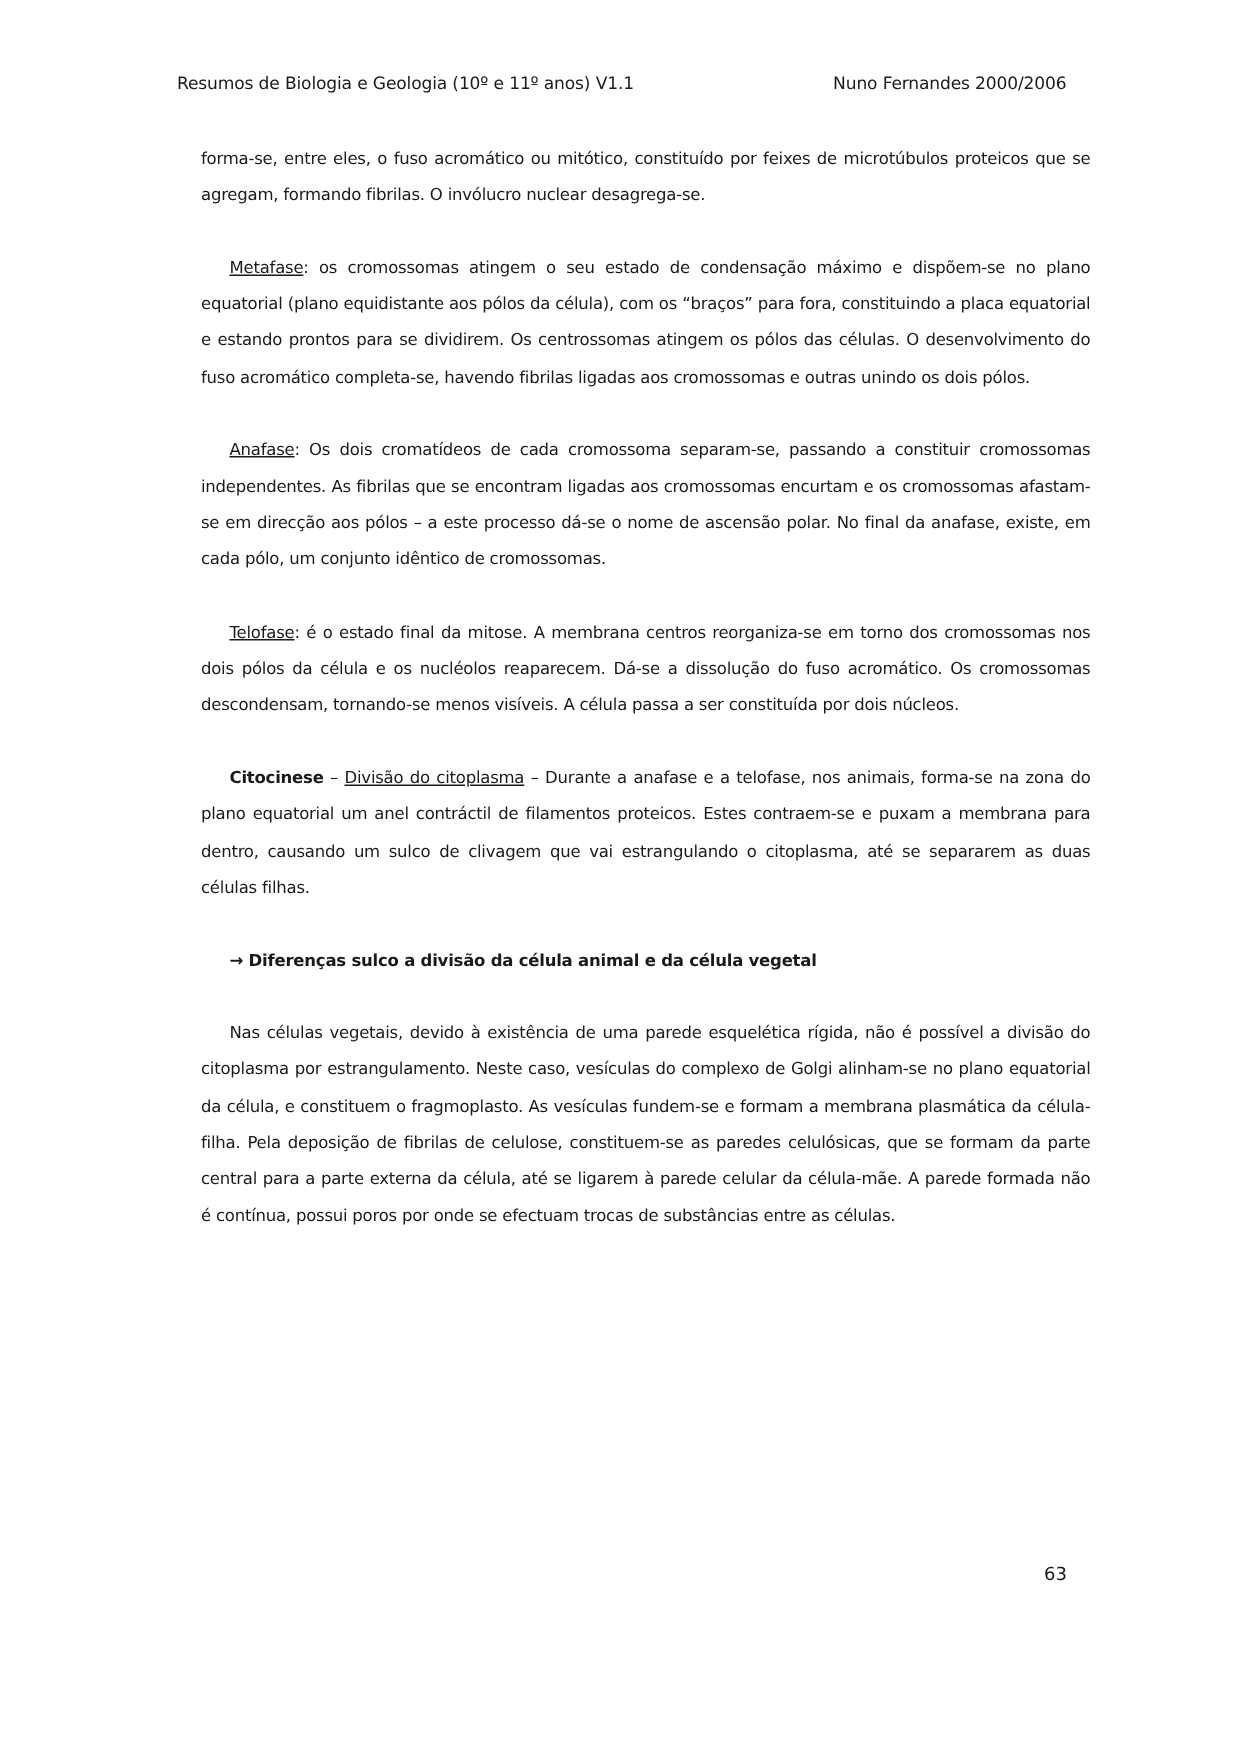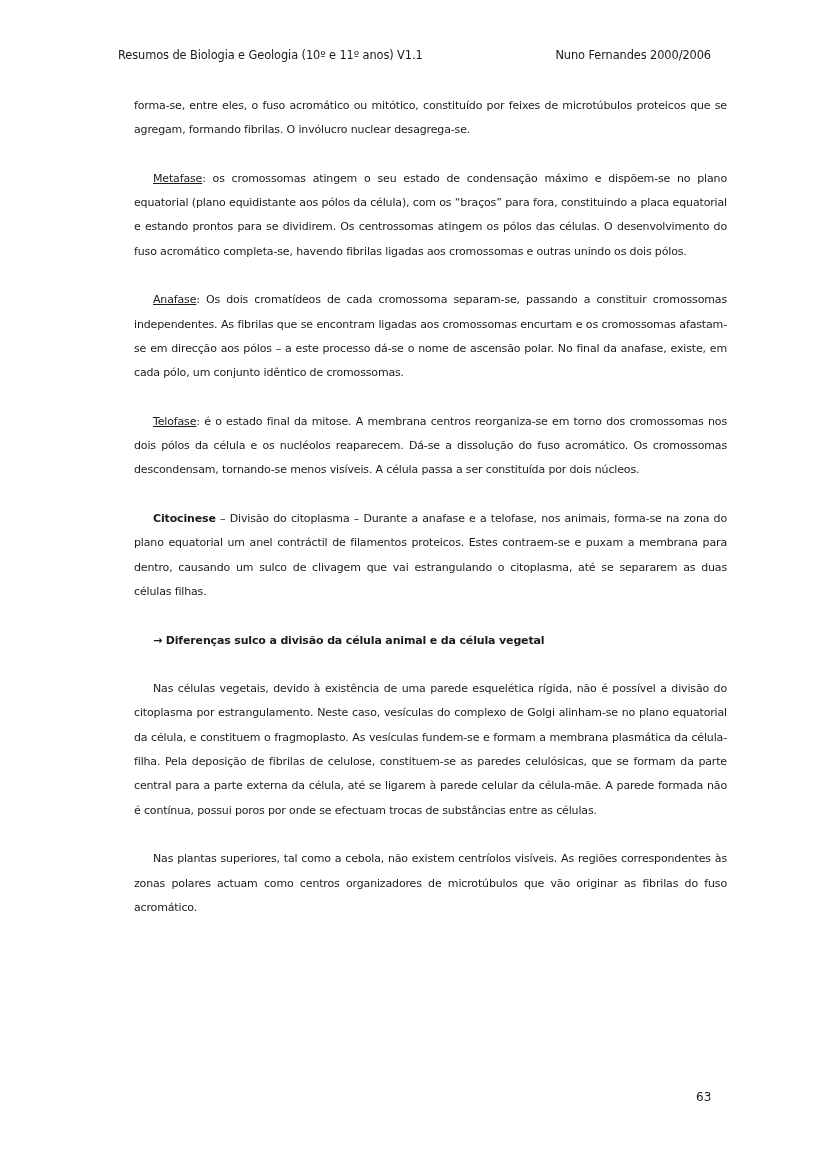--- a/index.html
+++ b/index.html
@@ -6,24 +6,24 @@
   body { width: 828px; height: 1171px; position: relative; overflow: hidden;
          font-family: "DejaVu Sans", "Liberation Sans", sans-serif; color: #1a1a1a; }
   .header { position: absolute; top: 48px; left: 118px; width: 593px; height: 20px;
             font-size: 11.4px; display: flex; justify-content: space-between; letter-spacing: -0.1px; }
   .content { position: absolute; top: 94px; left: 134px; width: 593px;
              font-size: 11px; line-height: 24.3px; letter-spacing: -0.15px; }
   .p { text-align: justify; margin: 0; }
   .indent { text-indent: 19px; }
   .gap { margin-top: 24.3px; }
   .u-it { text-decoration: underline; }
-  .u { }
+  .u { text-decoration: underline; }
   .b { font-weight: bold; }
   .heading { font-weight: bold; margin: 24.3px 0 0 19px; }
-  .page-number { position: absolute; top: 1090px; left: 696px; font-size: 12px; }
+  .page-number { position: absolute; top: 1042px; left: 696px; font-size: 12px; }
 </style>
 </head>
 <body>
 
 <div class="header">
   <span>Resumos de Biologia e Geologia (10º e 11º anos) V1.1</span>
   <span>Nuno Fernandes 2000/2006</span>
 </div>
 
 <div class="content">
@@ -34,16 +34,15 @@
   <p class="p indent gap"><span class="u-it">Anafase</span><span>: Os dois cromatídeos de cada cromossoma separam-se, passando a constituir cromossomas independentes. As fibrilas que se encontram ligadas aos cromossomas encurtam e os cromossomas afastam-se em direcção aos pólos – a este processo dá-se o nome de ascensão polar. No final da anafase, existe, em cada pólo, um conjunto idêntico de cromossomas.</span></p>
 
   <p class="p indent gap"><span class="u-it">Telofase</span><span>: é o estado final da mitose. A membrana centros reorganiza-se em torno dos cromossomas nos dois pólos da célula e os nucléolos reaparecem. Dá-se a dissolução do fuso acromático. Os cromossomas descondensam, tornando-se menos visíveis. A célula passa a ser constituída por dois núcleos.</span></p>
 
   <p class="p indent gap"><span class="b">Citocinese</span><span> – </span><span class="u">Divisão do citoplasma</span><span> – Durante a anafase e a telofase, nos animais, forma-se na zona do plano equatorial um anel contráctil de filamentos proteicos. Estes contraem-se e puxam a membrana para dentro, causando um sulco de clivagem que vai estrangulando o citoplasma, até se separarem as duas células filhas.</span></p>
 
   <p class="p heading">→ Diferenças sulco a divisão da célula animal e da célula vegetal</p>
 
   <p class="p indent gap">Nas células vegetais, devido à existência de uma parede esquelética rígida, não é possível a divisão do citoplasma por estrangulamento. Neste caso, vesículas do complexo de Golgi alinham-se no plano equatorial da célula, e constituem o fragmoplasto. As vesículas fundem-se e formam a membrana plasmática da célula-filha. Pela deposição de fibrilas de celulose, constituem-se as paredes celulósicas, que se formam da parte central para a parte externa da célula, até se ligarem à parede celular da célula-mãe. A parede formada não é contínua, possui poros por onde se efectuam trocas de substâncias entre as células.</p>
 
-  <p class="p indent gap">Nas plantas superiores, tal como a cebola, não existem centríolos visíveis. As regiões correspondentes às zonas polares actuam como centros organizadores de microtúbulos que vão originar as fibrilas do fuso acromático.</p>
 </div>
 
 <div class="page-number">63</div>
 
 </body></html>

